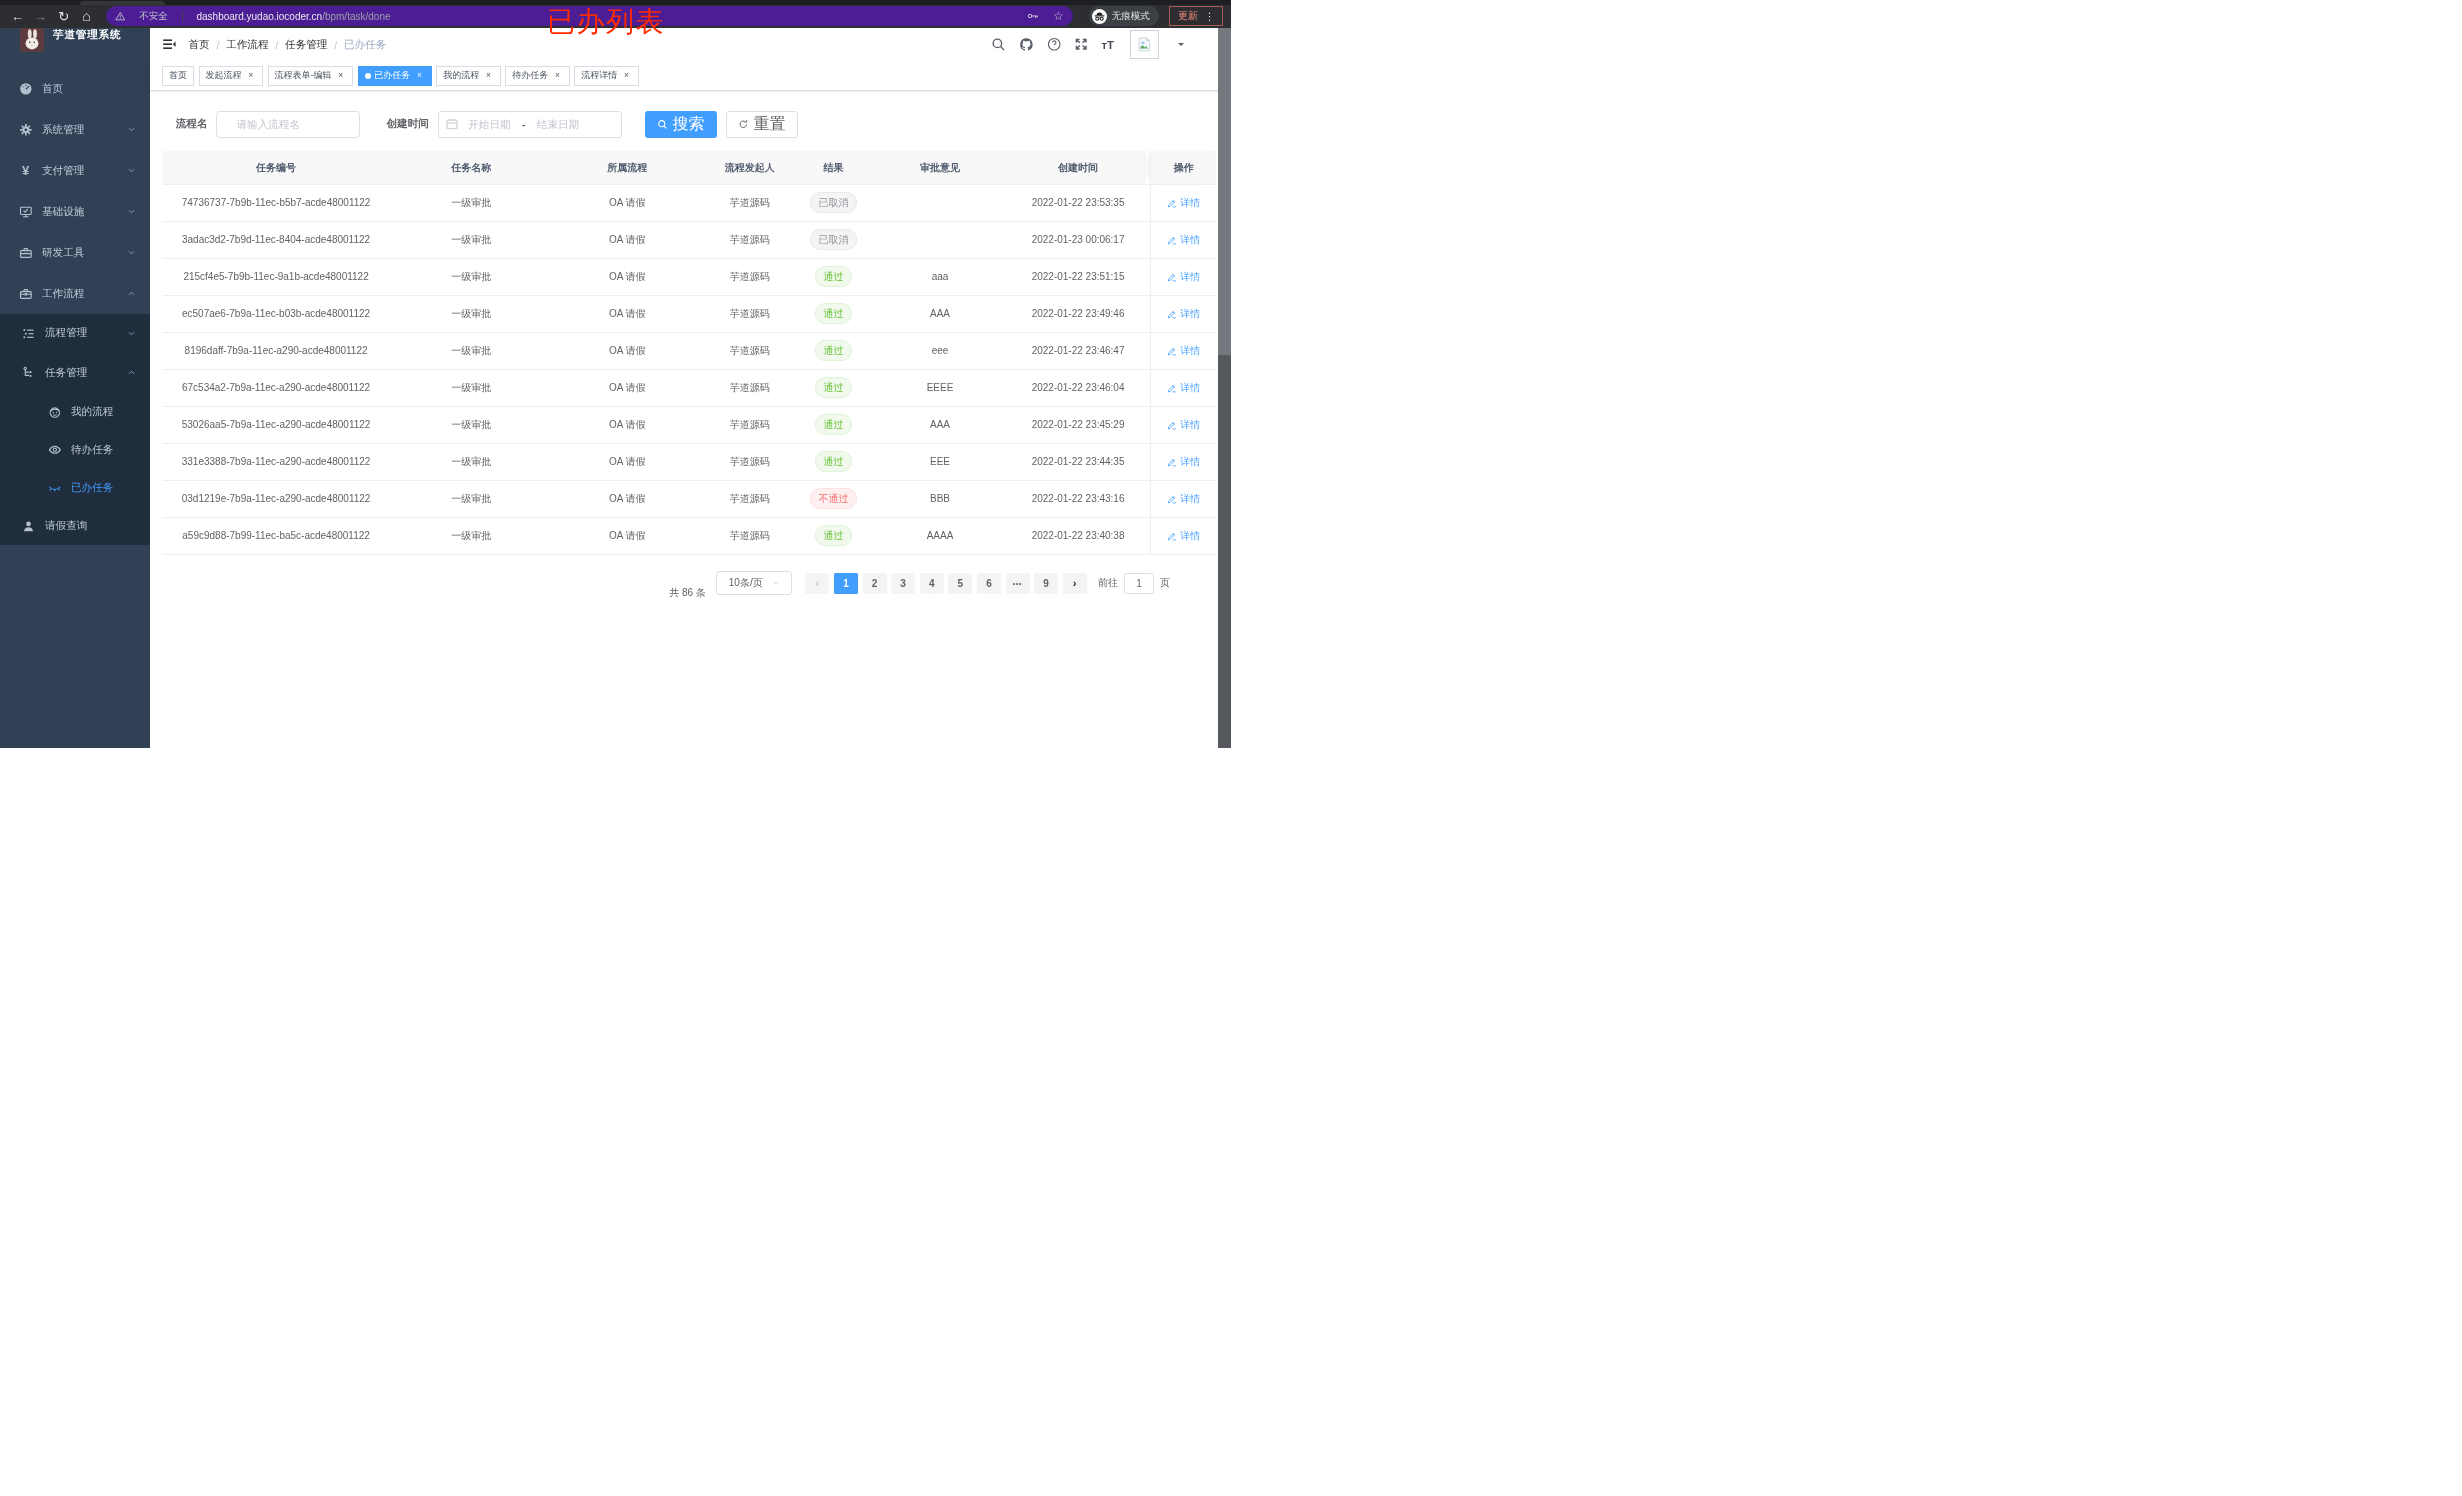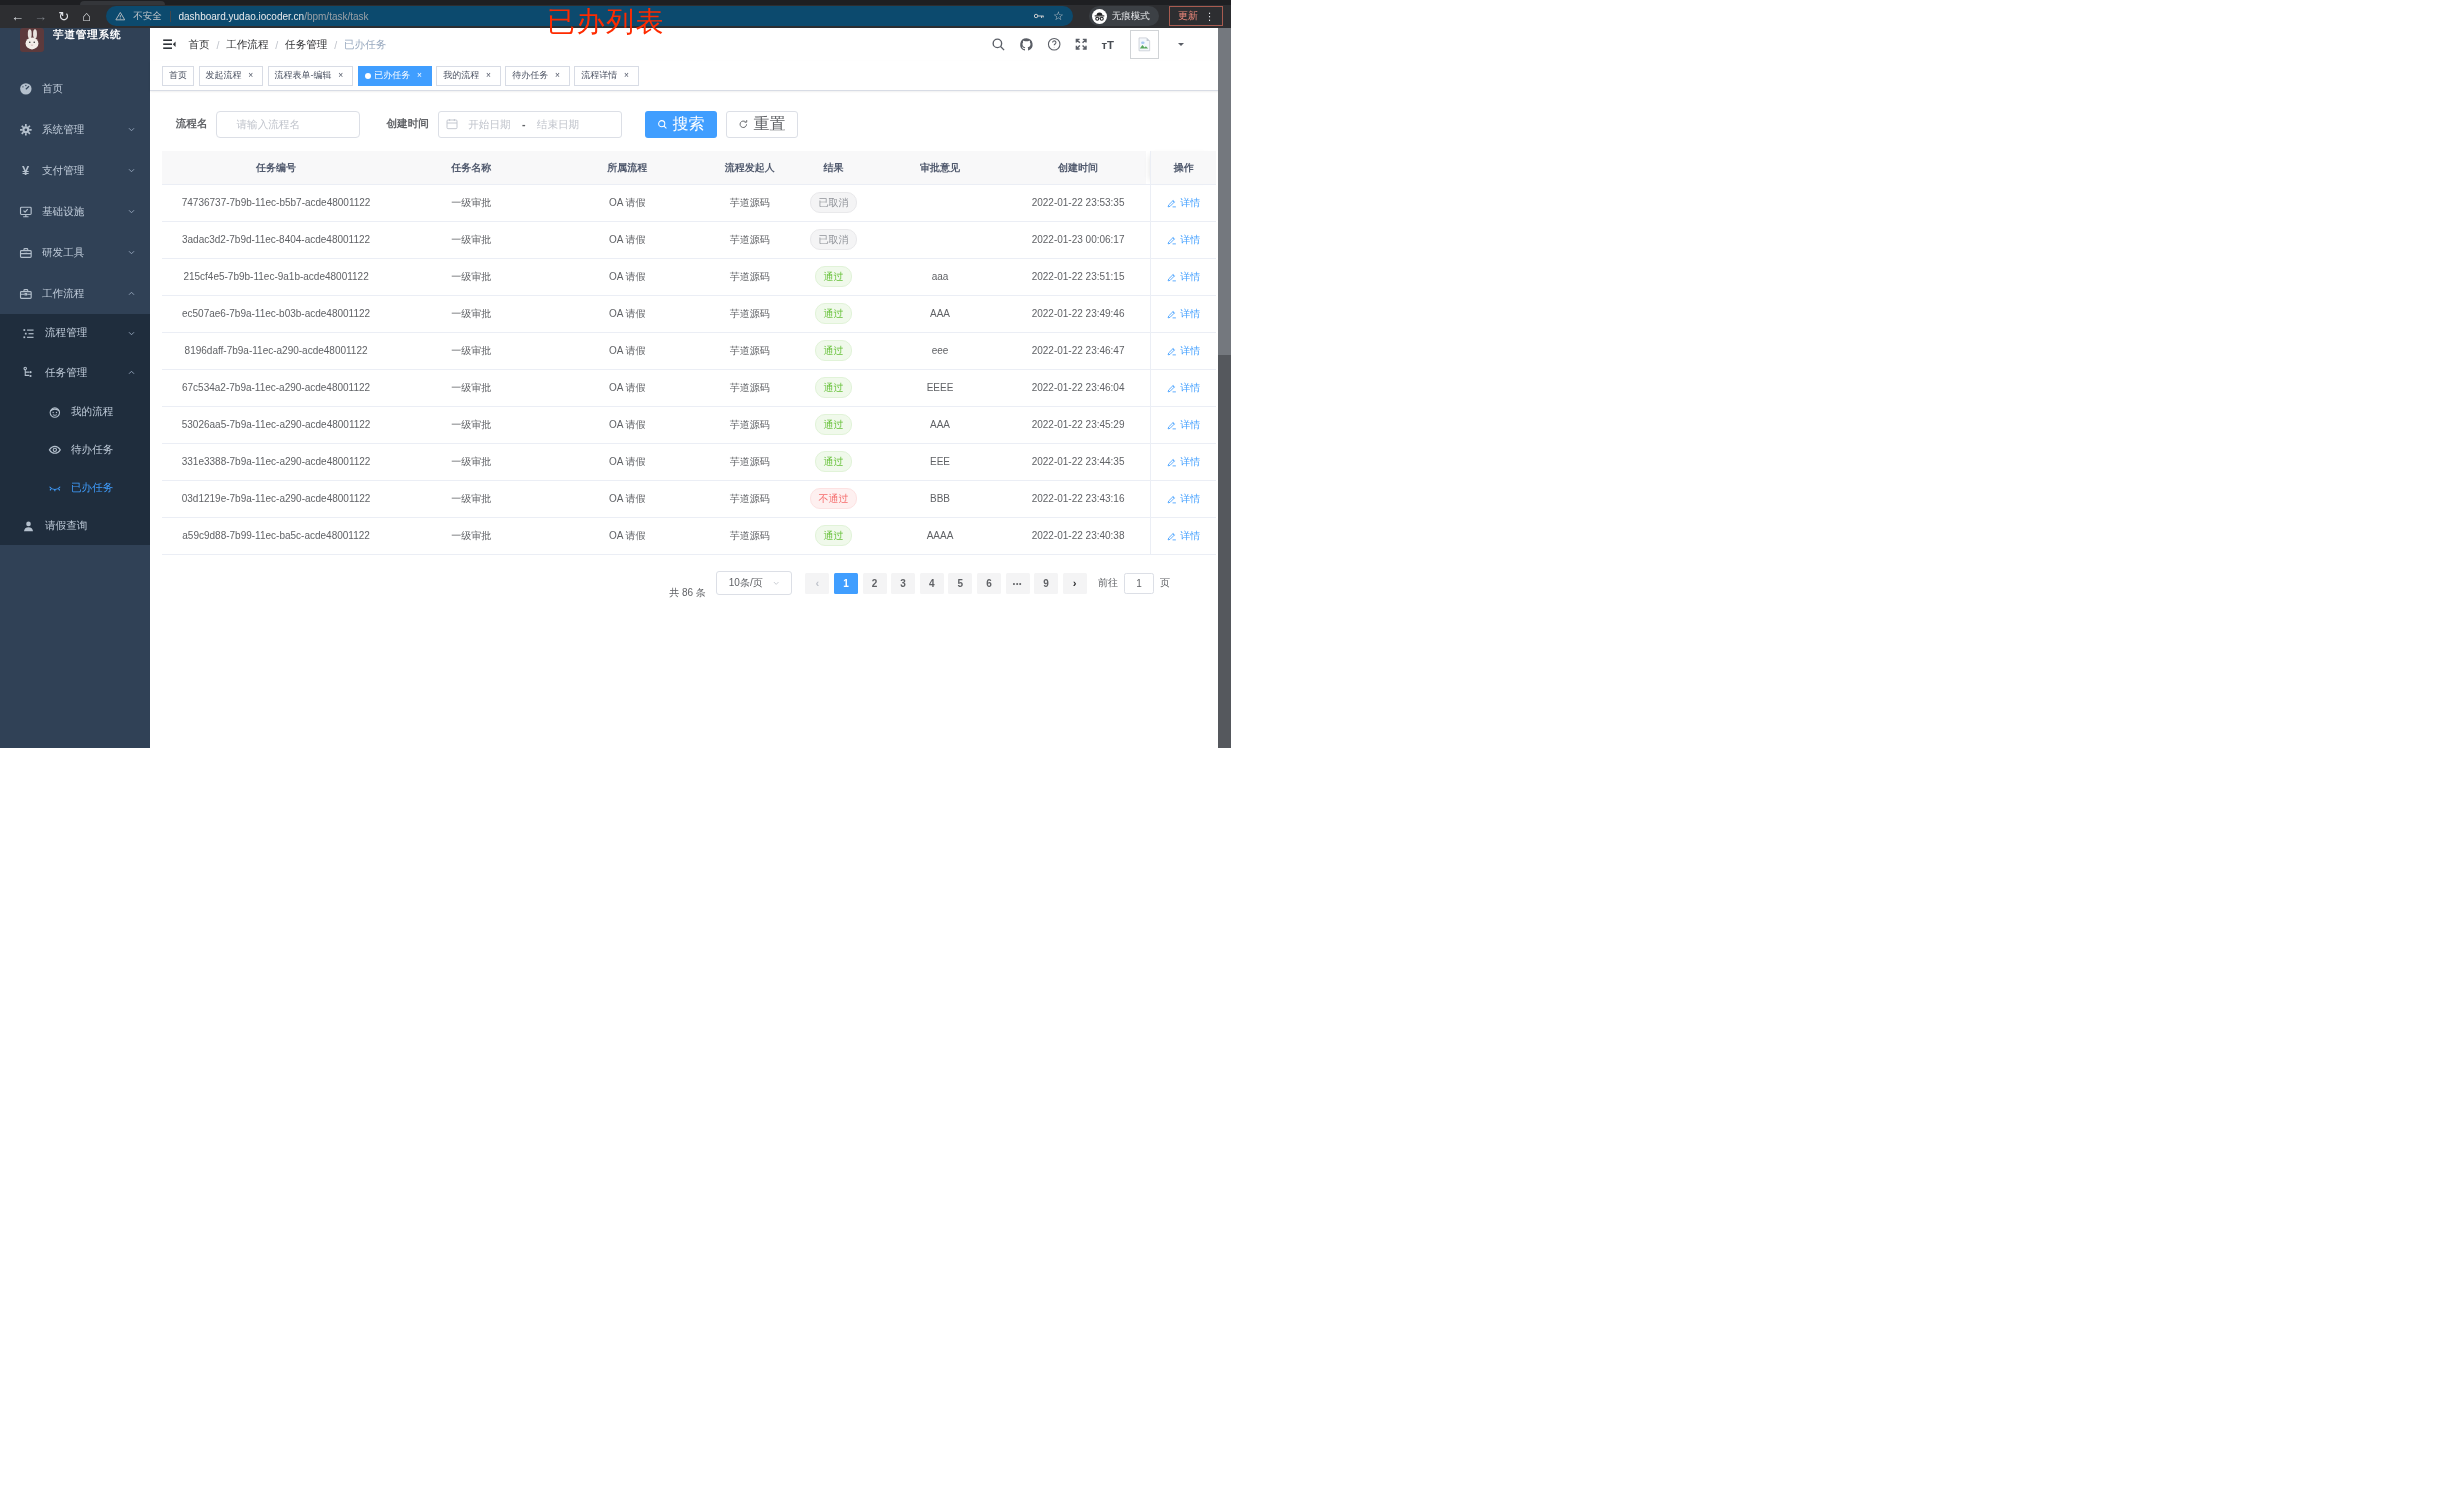--- a/index.html
+++ b/index.html
@@ -7,21 +7,21 @@
   body { font-family:"Liberation Sans","DejaVu Sans",sans-serif; background:#fff; position:relative; overflow:hidden; }
   svg { display:block; }
 
   
   .chrome { height:28px; background:#2d2e31; position:relative; z-index:30; }
   .chrome-topstrip { height:4.6px; background:#1e1f22; position:relative; }
   .chrome-topstrip .browser-tab { position:absolute; left:80px; top:0.8px; width:85px; height:3.8px; background:#34363a; border-radius:4.6px 4.6px 0 0; }
   .chrome-toolbar { height:23.5px; display:flex; align-items:center; padding:0 7.6px; gap:3px; }
   .nav-ico { width:20px; height:20px; display:flex; align-items:center; justify-content:center; color:#dee1e5; font-size:13px; border-radius:50%; cursor:pointer; }
   .nav-ico.dim { color:#7d8187; }
-  .addr-pill { flex:1; max-width:980px; height:20px; margin:0 6px; background:#0c4a6e; border-radius:10px; display:flex; align-items:center; padding:0 9px; gap:8px; color:#c7cacd; }
+  .addr-pill { flex:1; max-width:980px; height:20px; margin:0 6px; background:#4c1d95; border-radius:10px; display:flex; align-items:center; padding:0 9px; gap:14px; color:#c7cacd; }
   .addr-pill .warn-txt { font-size:9.5px; color:#c7cacd; }
   .addr-sep { width:0.8px; height:10.6px; background:#44474b; }
   .addr-url { font-size:10px; color:#e8eaed; white-space:nowrap; }
   .addr-url .path { color:#9aa0a6; }
   .addr-spacer { flex:1; }
   .incog-badge { height:20px; background:#3c4045; border-radius:10px; display:flex; align-items:center; gap:5.3px; padding:2.3px 9px 2.3px 2.3px; margin-left:7.6px; cursor:default; }
   .incog-badge .txt { color:#e8eaed; font-size:9.5px; }
   .update-pill { height:20px; border:0.8px solid #a85b50; border-radius:0; display:flex; align-items:center; gap:6.8px; padding:0 7.6px; margin-left:7.6px; cursor:pointer; }
   .update-pill .txt { color:#f28b7d; font-size:10px; }
   .update-pill .dots { color:#e8eaed; font-size:10px; letter-spacing:0; }
@@ -134,21 +134,21 @@
     <div class="nav-ico" style="font-size:14.4px;">⌂</div>
     <div class="addr-pill">
       <span>
         <svg width="10.6" height="10.6" viewBox="0 0 18 18">
             <path d="M9 2.5L16.5 15h-15z" fill="none" stroke="#b9bdc1" stroke-width="1.6"></path>
             <path d="M9 7v4M9 12.6v1.4" stroke="#b9bdc1" stroke-width="1.6"></path>
           </svg>
       </span>
       <span class="warn-txt">不安全</span>
       <span class="addr-sep"></span>
-      <span class="addr-url"><b style="font-weight:400;">dashboard.yudao.iocoder.cn</b><span class="path">/bpm/task/task</span></span>
+      <span class="addr-url"><b style="font-weight:400;">dashboard.yudao.iocoder.cn</b><span class="path">/bpm/task/done</span></span>
       <span class="addr-spacer"></span>
       <span>
         <svg width="12" height="12" viewBox="0 0 18 18" fill="none" stroke="#c7cacd" stroke-width="1.5">
             <circle cx="4.6" cy="9" r="2.6"></circle>
             <path d="M7.2 9H16M12.8 9v3M15.3 9v2.2"></path>
           </svg>
       </span>
       <span style="color:#c7cacd; font-size:12px; line-height:1;">☆</span>
     </div>
     <div class="incog-badge">

